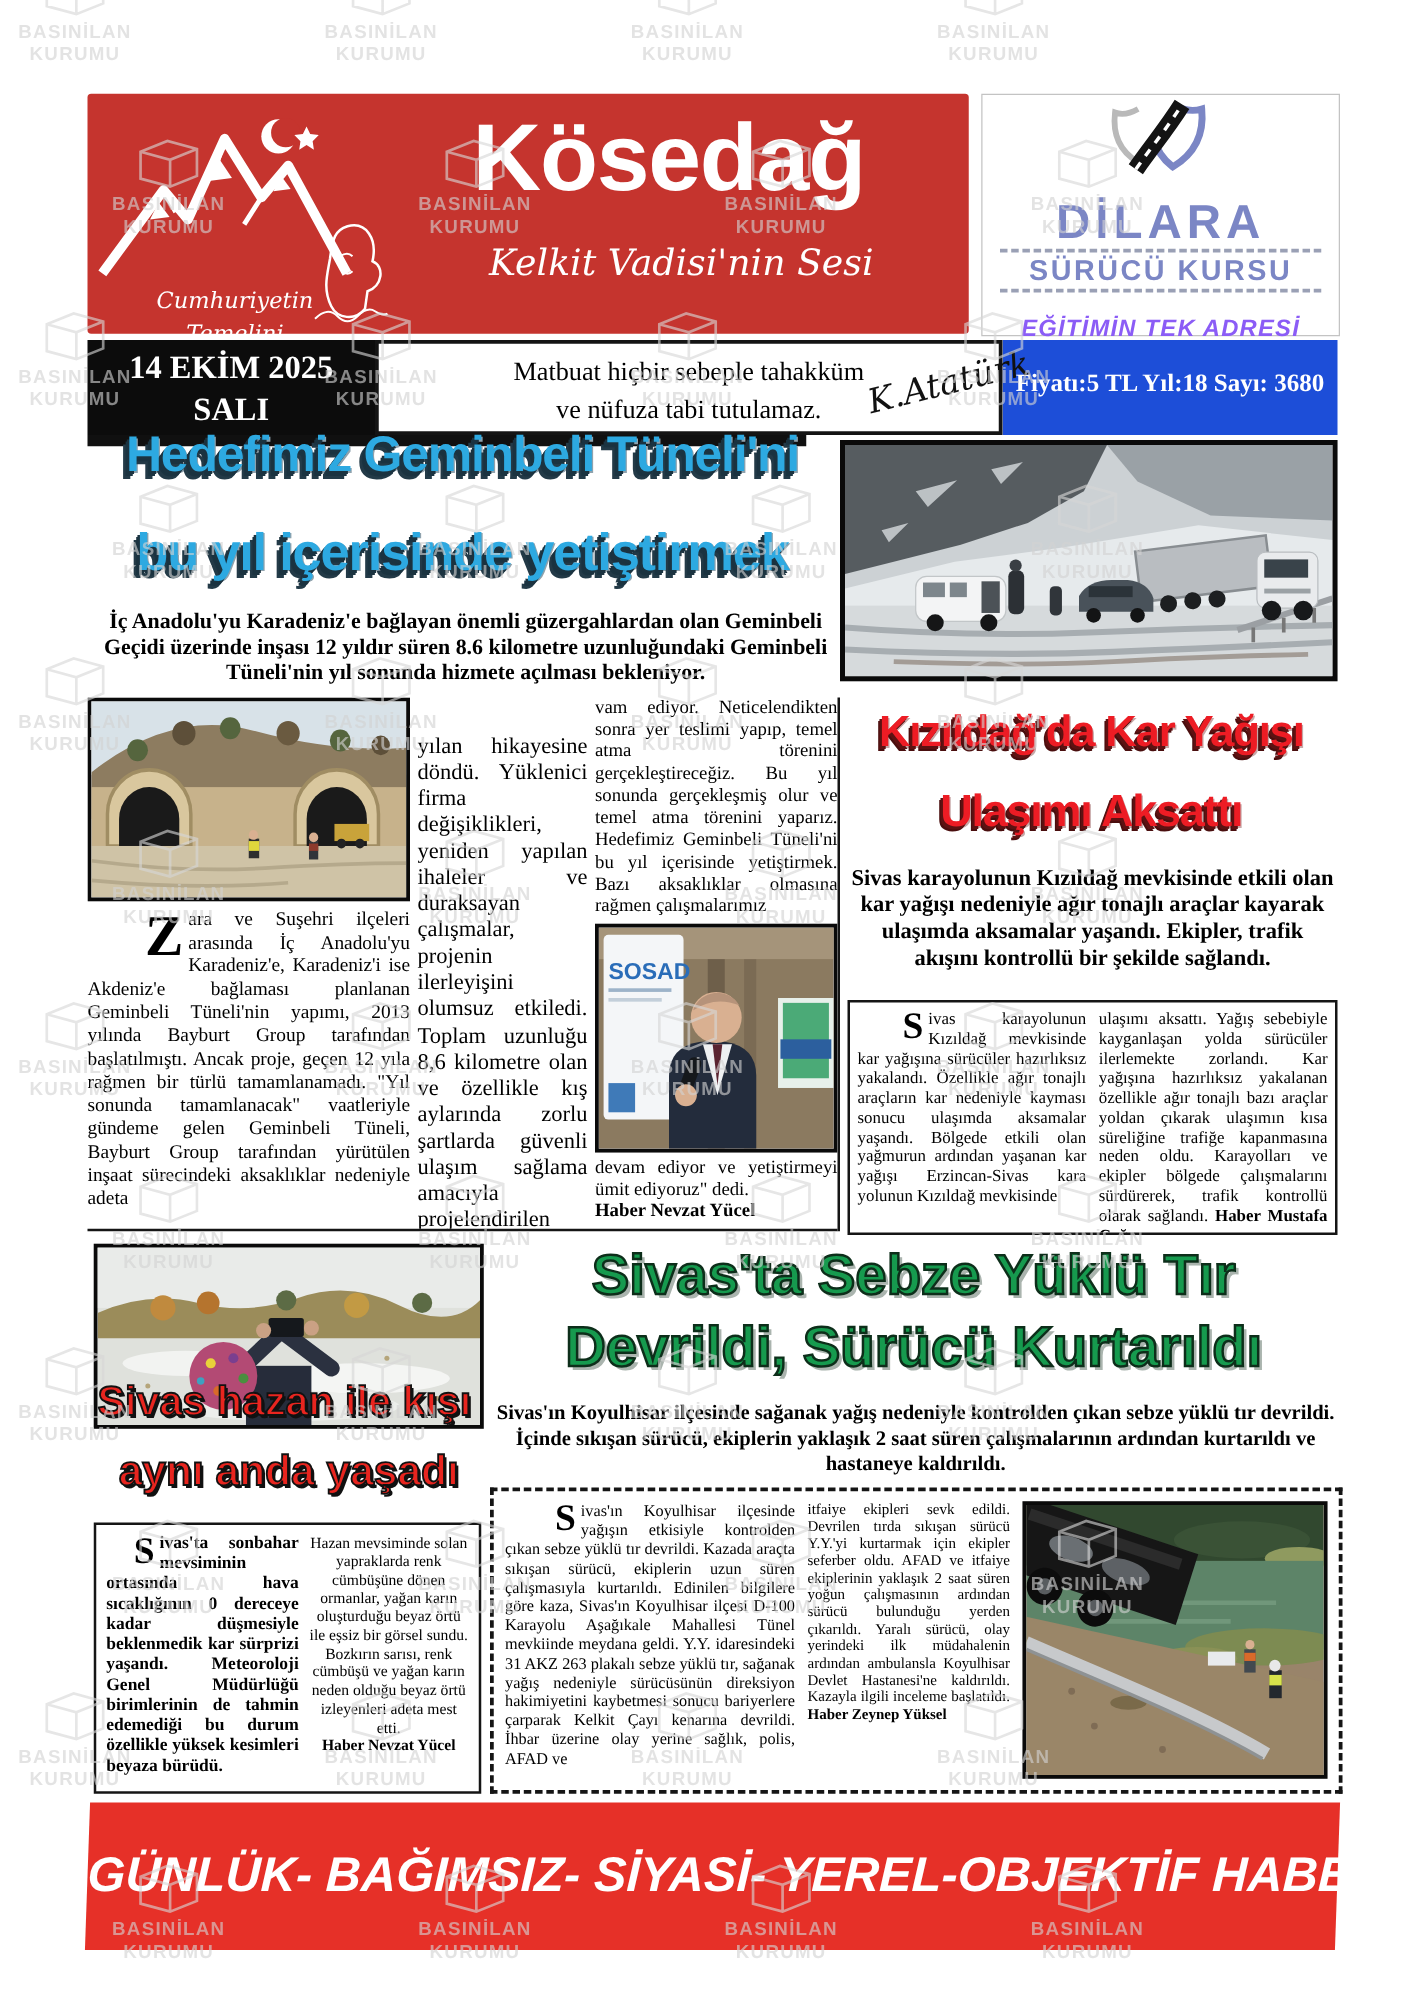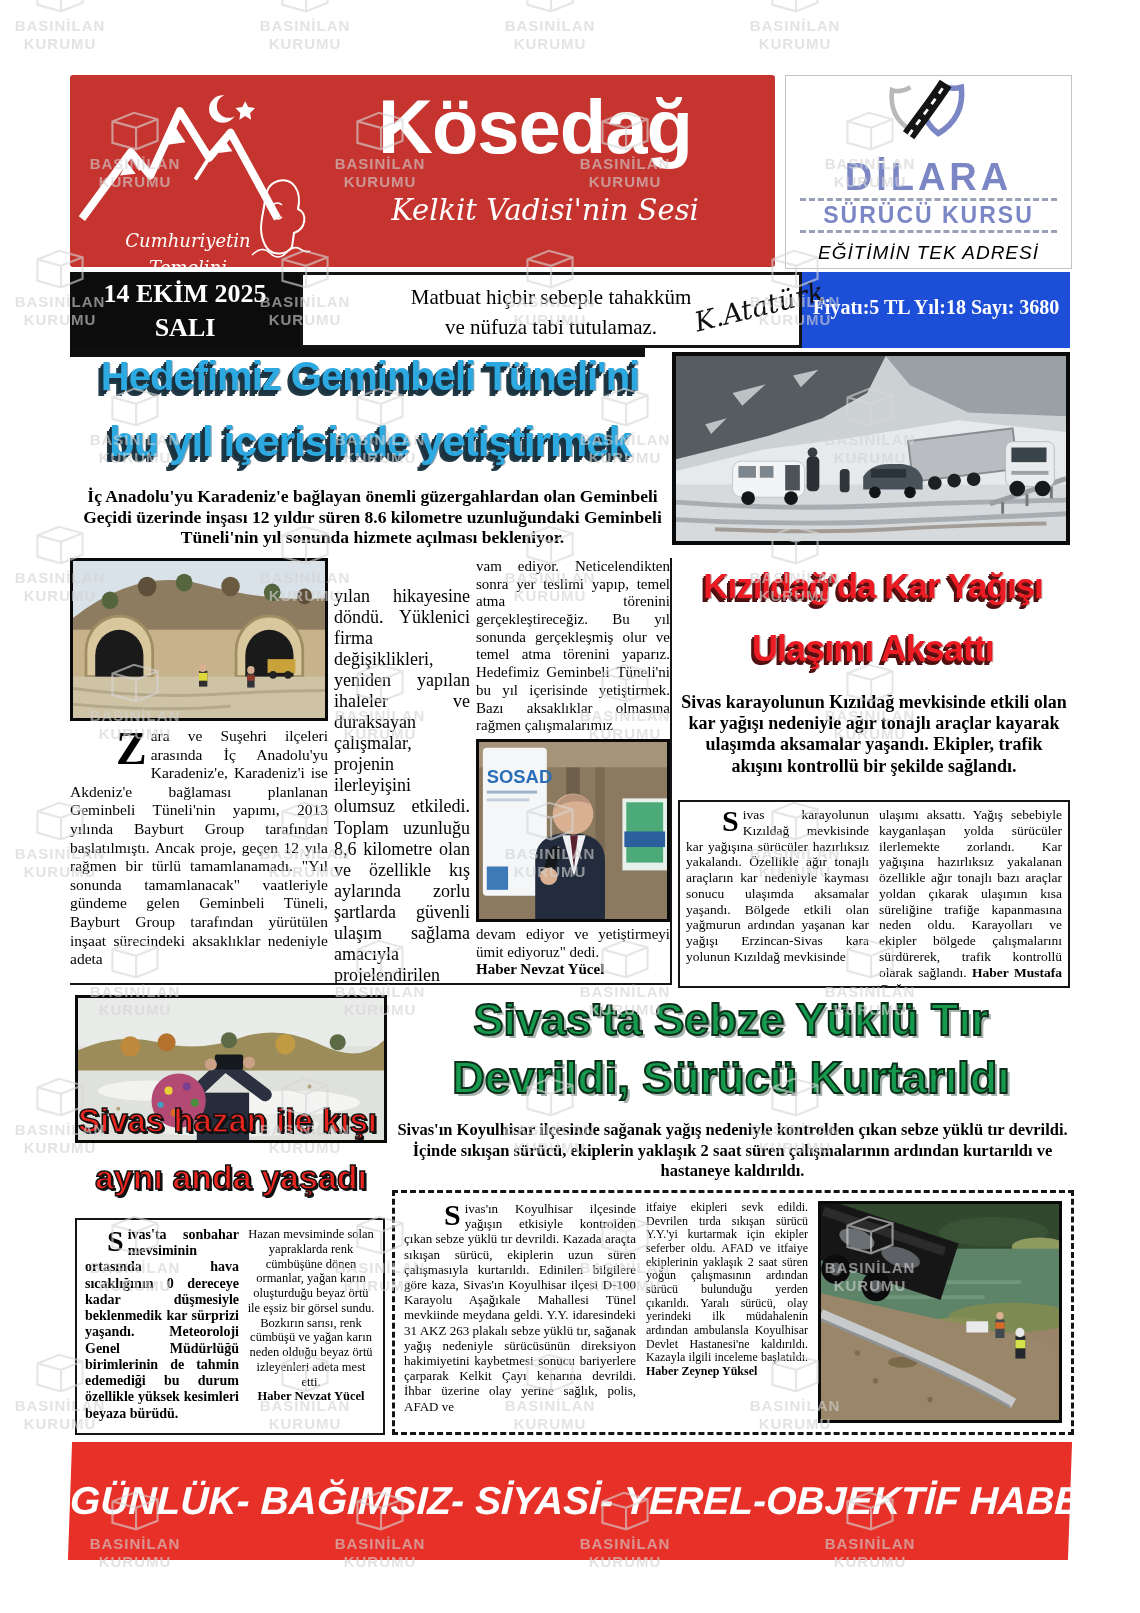--- a/index.html
+++ b/index.html
@@ -13,38 +13,38 @@
   .mast-sub{left:255px;top:118px;width:440px;text-align:center;color:#fff;
       font-family:"DejaVu Serif",serif;font-style:italic;font-size:29px;}
   .mast-slogan{left:18px;top:122px;width:200px;color:#fff;text-align:center;
       font-family:"DejaVu Serif",serif;font-style:italic;font-size:18px;line-height:1.5;margin-top:30px;}
   .ad-box{left:785px;top:75px;width:285px;height:192px;background:#fff;border:1px solid #c3c3c3;text-align:center;}
   .ad-name{margin-top:2px;color:#7b86c5;font-family:"Liberation Sans",sans-serif;
       font-weight:bold;font-size:38px;letter-spacing:4px;line-height:1;}
   .ad-line2{margin:2px 14px 0 14px;color:#7b86c5;font-family:"Liberation Sans",sans-serif;
       font-weight:bold;font-size:23px;letter-spacing:2px;border-top:3px dashed #9aa0b5;
       border-bottom:3px dashed #9aa0b5;padding:1px 0;}
-  .ad-tag{margin-top:9px;color:#000000;font-family:"Liberation Sans",sans-serif;
-      font-weight:normal;font-style:italic;font-size:19px;letter-spacing:1px;}
+  .ad-tag{margin-top:19px;color:#8b5cf6;font-family:"Liberation Sans",sans-serif;
+      font-weight:bold;font-style:italic;font-size:19px;letter-spacing:1px;}
   
   .dateline{left:70px;top:272px;width:1000px;height:76px;display:flex;}
   .date-box{width:230px;background:#0c0c0c;color:#fff;text-align:center;
       font-weight:bold;font-size:26px;line-height:1.3;padding-top:5px;box-sizing:border-box;}
   .motto-box{flex:1;background:#fff;border:3px solid #141414;box-sizing:border-box;
       text-align:center;font-size:21px;line-height:1.45;padding-top:7px;position:relative;}
   .signature{position:absolute;right:-26px;top:12px;font-family:"DejaVu Serif",serif;
       font-style:italic;font-size:27px;transform:rotate(-14deg);color:#111;z-index:3;}
   .price-box{width:268px;background:#1d4ed8;color:#fff;text-align:center;
       font-weight:bold;font-size:20px;line-height:70px;}
   .black-bar{left:70px;top:348px;width:575px;height:9px;background:#101010;}
   
   .lead-h{left:70px;width:600px;text-align:center;font-family:"Liberation Sans",sans-serif;
       font-weight:bold;color:#2da9e1;letter-spacing:-1px;
       text-shadow:-2px 2px 0 #1b3340,-3px 4px 0 #1b3340,-5px 6px 0 #233a47,1px 1px 0 #8fa2ad;}
-  .lead-h1{top:354px;font-size:40px;}
+  .lead-h1{top:342px;font-size:40px;}
   .lead-h2{top:418px;font-size:42px;}
   .lead-deck{left:80px;top:486px;width:585px;text-align:center;font-weight:bold;
       font-size:17.5px;line-height:1.18;}
   .photo{border:4px solid #0a0a0a;box-sizing:border-box;overflow:hidden;background:#ccc;}
   .photo svg{display:block;width:100%;height:100%;}
   .lead-photo{left:672px;top:352px;width:398px;height:193px;}
   
   .story{left:70px;top:558px;width:600px;height:427px;display:flex;gap:6px;overflow:hidden;
       border-bottom:2px solid #151515;box-sizing:border-box;}
   .story .c1{width:258px;}

